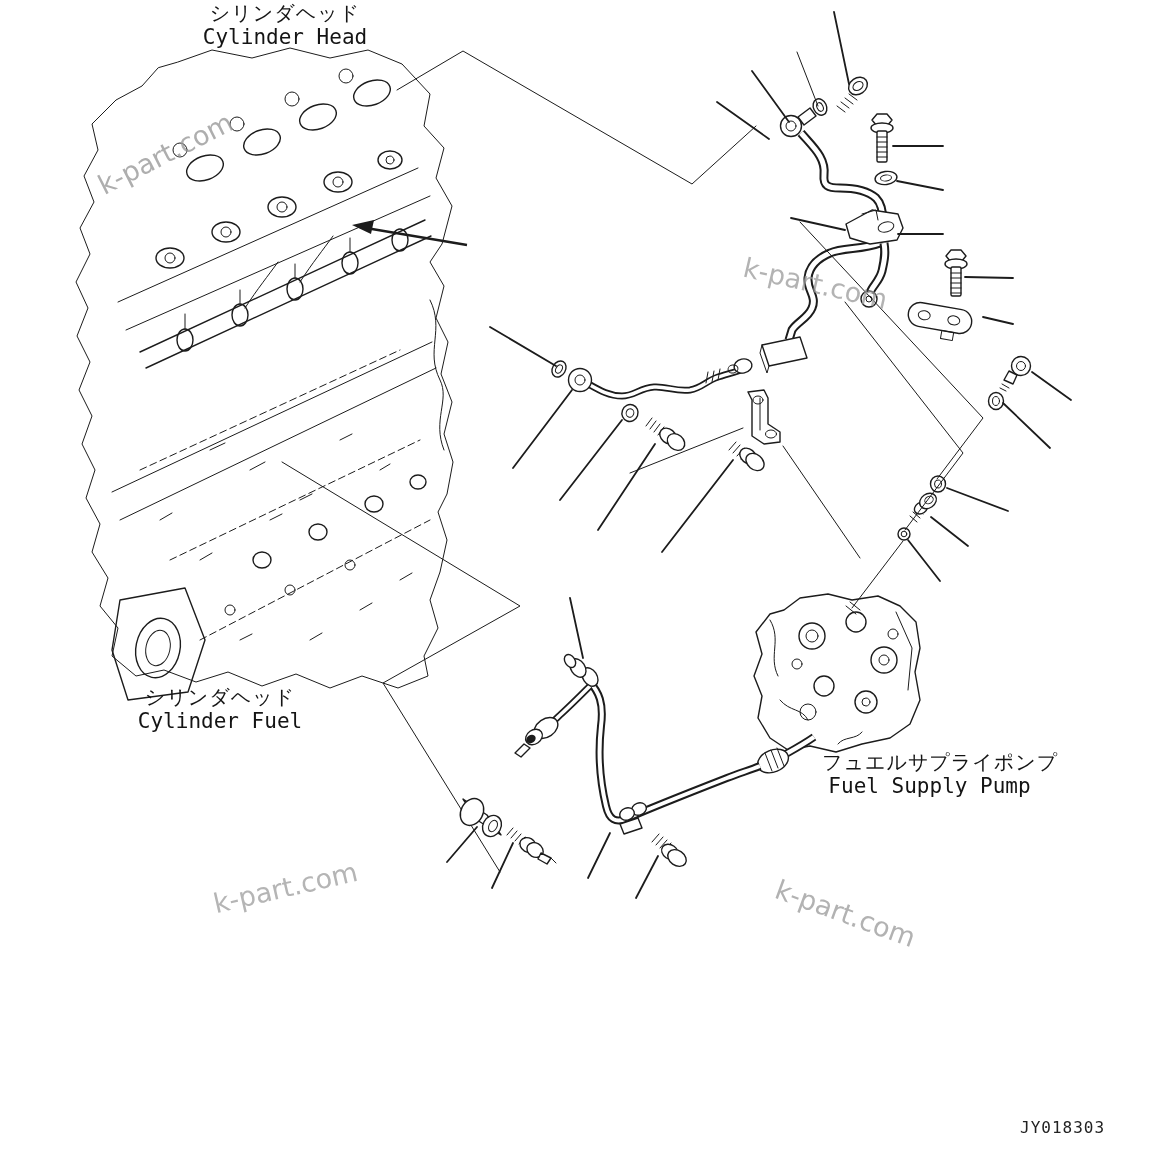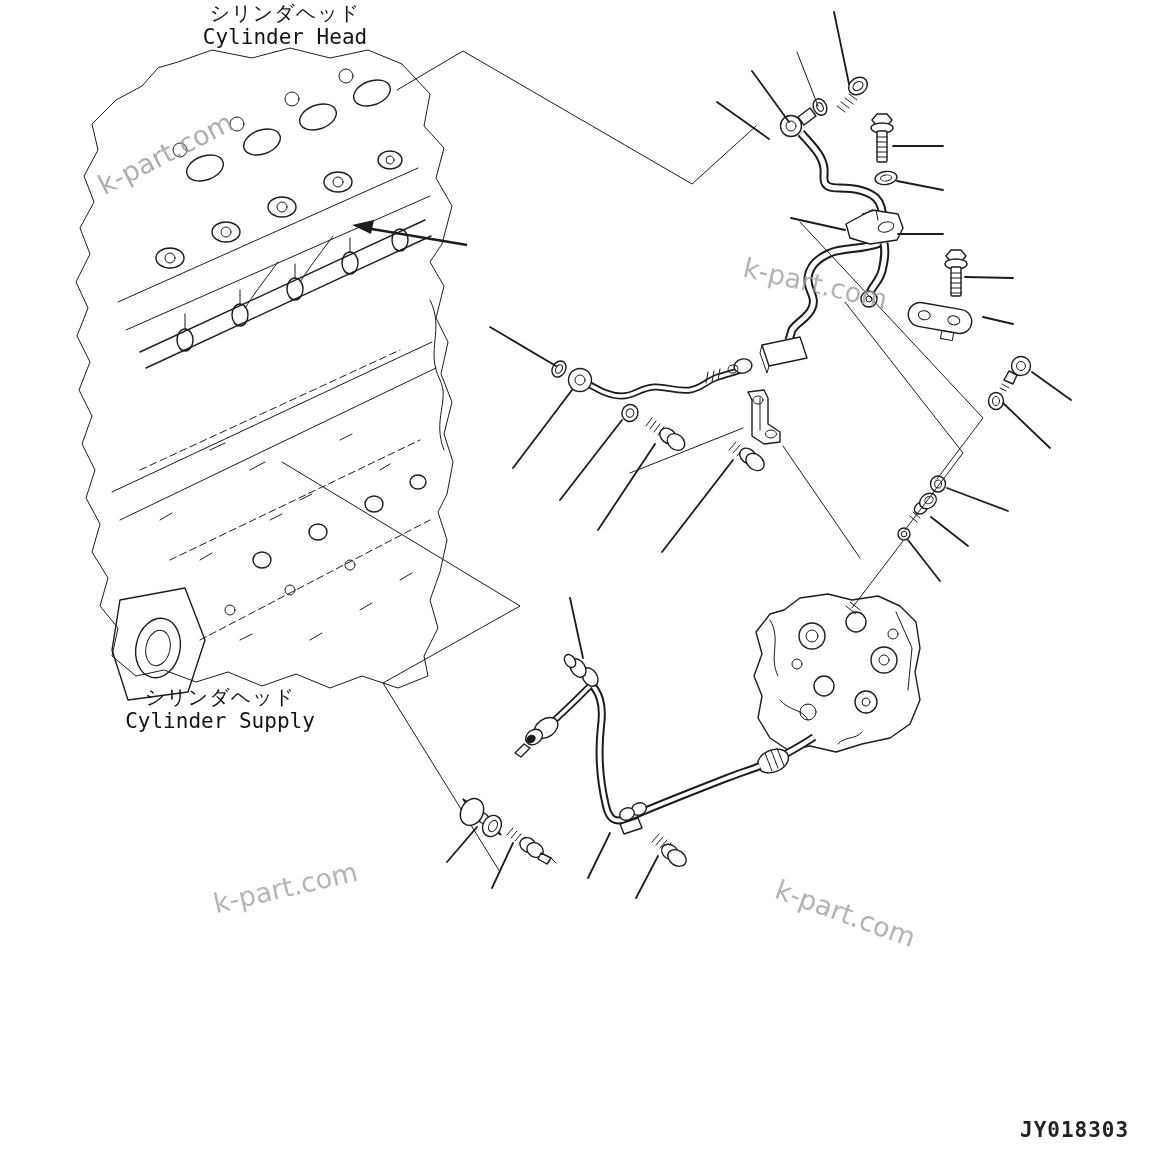--- a/index.html
+++ b/index.html
@@ -6,21 +6,21 @@
   .canvas{position:relative;width:1163px;height:1166px;background:#ffffff;overflow:hidden;
           font-family:"DejaVu Sans Mono","DejaVu Sans",monospace;color:#111;border-radius:9px;}
   .art{position:absolute;left:0;top:0;}
   .lbl{position:absolute;text-align:center;line-height:1.15;color:#141414;}
   .lbl .ja{font-size:20px;letter-spacing:1px;white-space:nowrap;}
   .lbl .en{font-size:21px;letter-spacing:0px;white-space:nowrap;}
   .lbl-head{left:160px;top:2px;width:250px;}
   .lbl-rail{left:455px;top:214px;width:220px;text-align:center;}
   .lbl-block{left:120px;top:686px;width:200px;}
   .lbl-pump{left:822px;top:751px;width:215px;}
-  .figcode{position:absolute;left:1020px;top:1118px;font-size:21px;font-weight:bold;letter-spacing:1px;color:#222;}
+  .figcode{position:absolute;left:1020px;top:1118px;font-size:16px;font-weight:normal;letter-spacing:1px;color:#222;}
   .wm{position:absolute;font-family:"DejaVu Sans",sans-serif;font-size:27px;color:#9a9a9a;
       white-space:nowrap;pointer-events:none;}
   .wm1{left:92px;top:138px;transform:rotate(-27deg);opacity:.8;}
   .wm2{left:742px;top:268px;transform:rotate(13deg);opacity:.75;}
   .wm3{left:212px;top:872px;transform:rotate(-13deg);color:#b5b5b5;}
   .wm4{left:772px;top:898px;transform:rotate(20deg);color:#b2b2b2;}
   svg .ln{fill:none;stroke:#1c1c1c;stroke-width:1.4;stroke-linecap:round;stroke-linejoin:round;}
   svg .thin{stroke-width:1;}
   svg .ld{stroke-width:1.8;}
   svg .wfill{fill:#ffffff;}
@@ -325,23 +325,27 @@
   </svg>
 
   <div class="lbl lbl-head">
     <div class="ja">シリンダヘッド</div>
     <div class="en">Cylinder Head</div>
   </div>
 
 
   <div class="lbl lbl-block">
     <div class="ja">シリンダヘッド</div>
-    <div class="en">Cylinder Supply</div>
+    <div class="en">Cylinder Fuel</div>
   </div>
 
+  <div class="lbl lbl-pump">
+    <div class="ja">フュエルサプライポンプ</div>
+    <div class="en">Fuel Supply Pump</div>
+  </div>
 
   <div class="wm wm1">k-part.com</div>
   <div class="wm wm2">k-part.com</div>
   <div class="wm wm3">k-part.com</div>
   <div class="wm wm4">k-part.com</div>
 
   <div class="figcode">JY018303</div>
 </div>
 
 </body></html>

